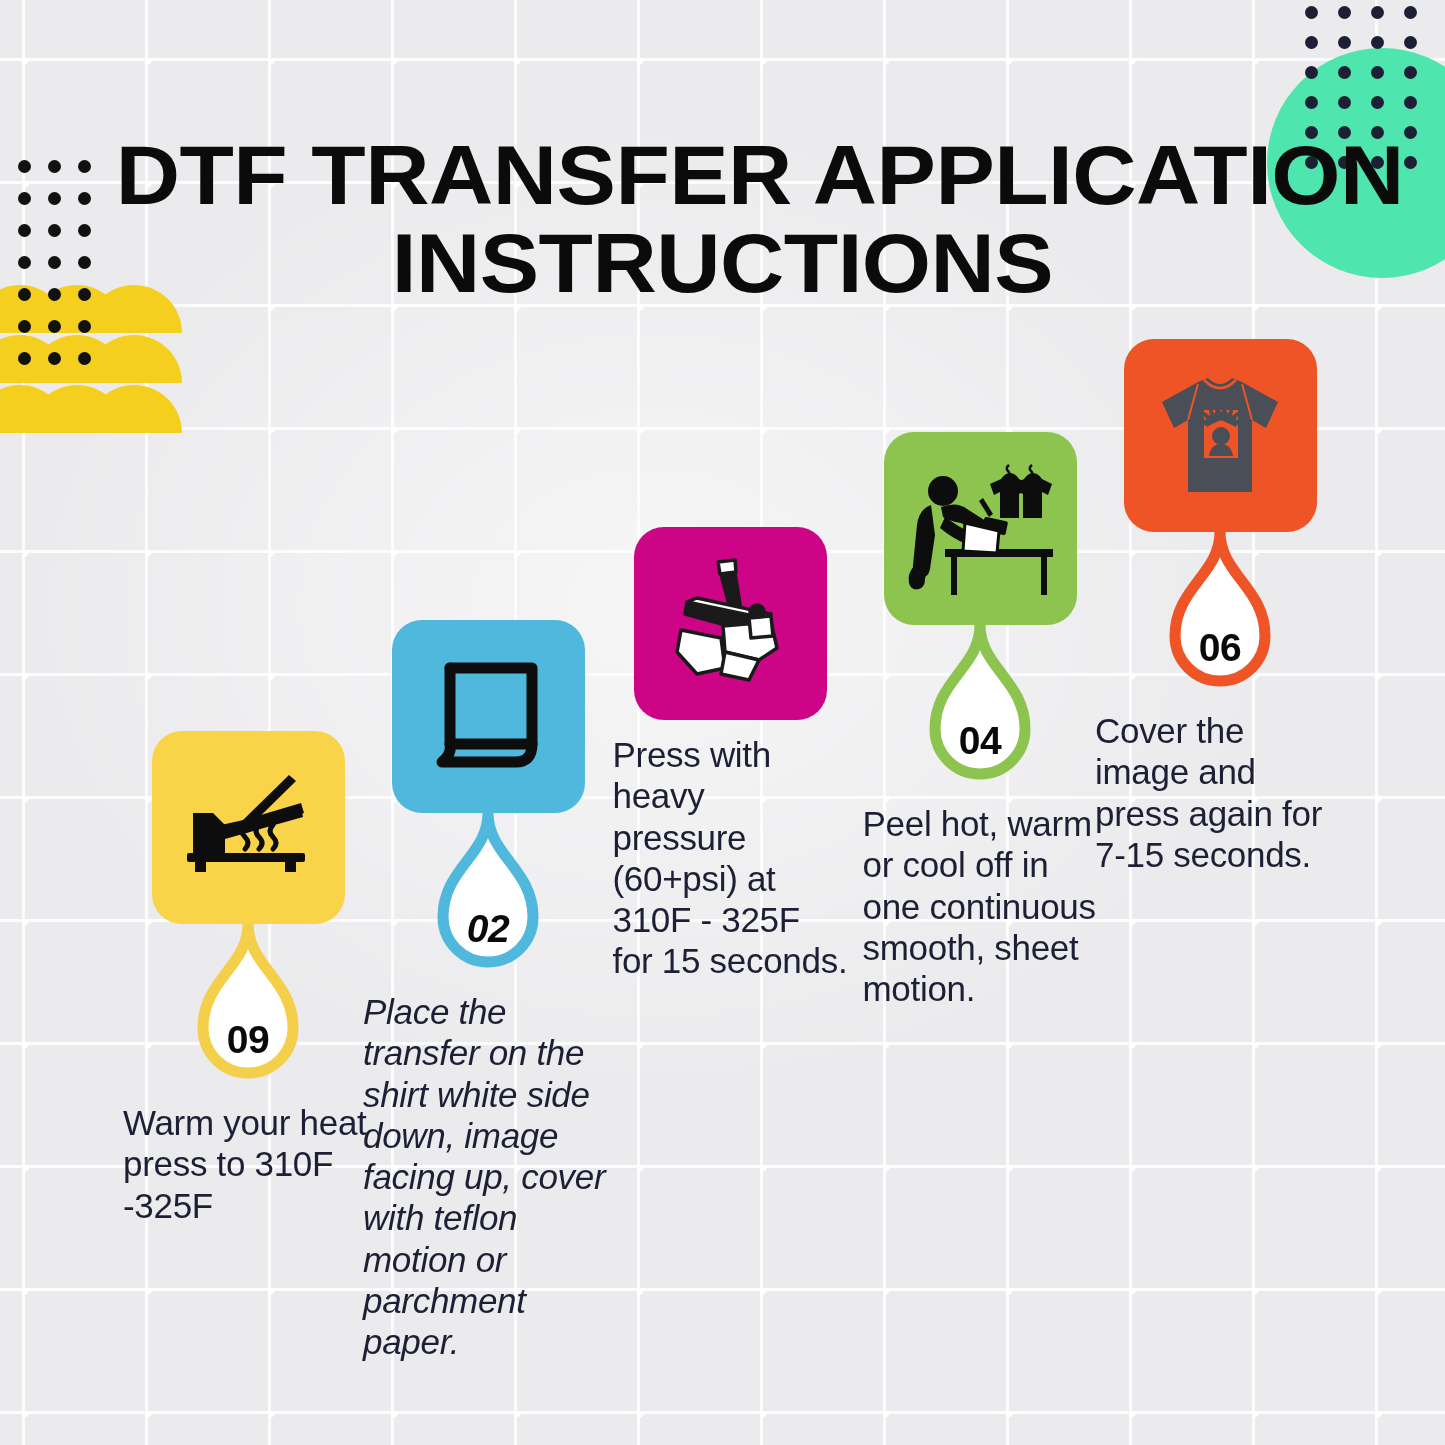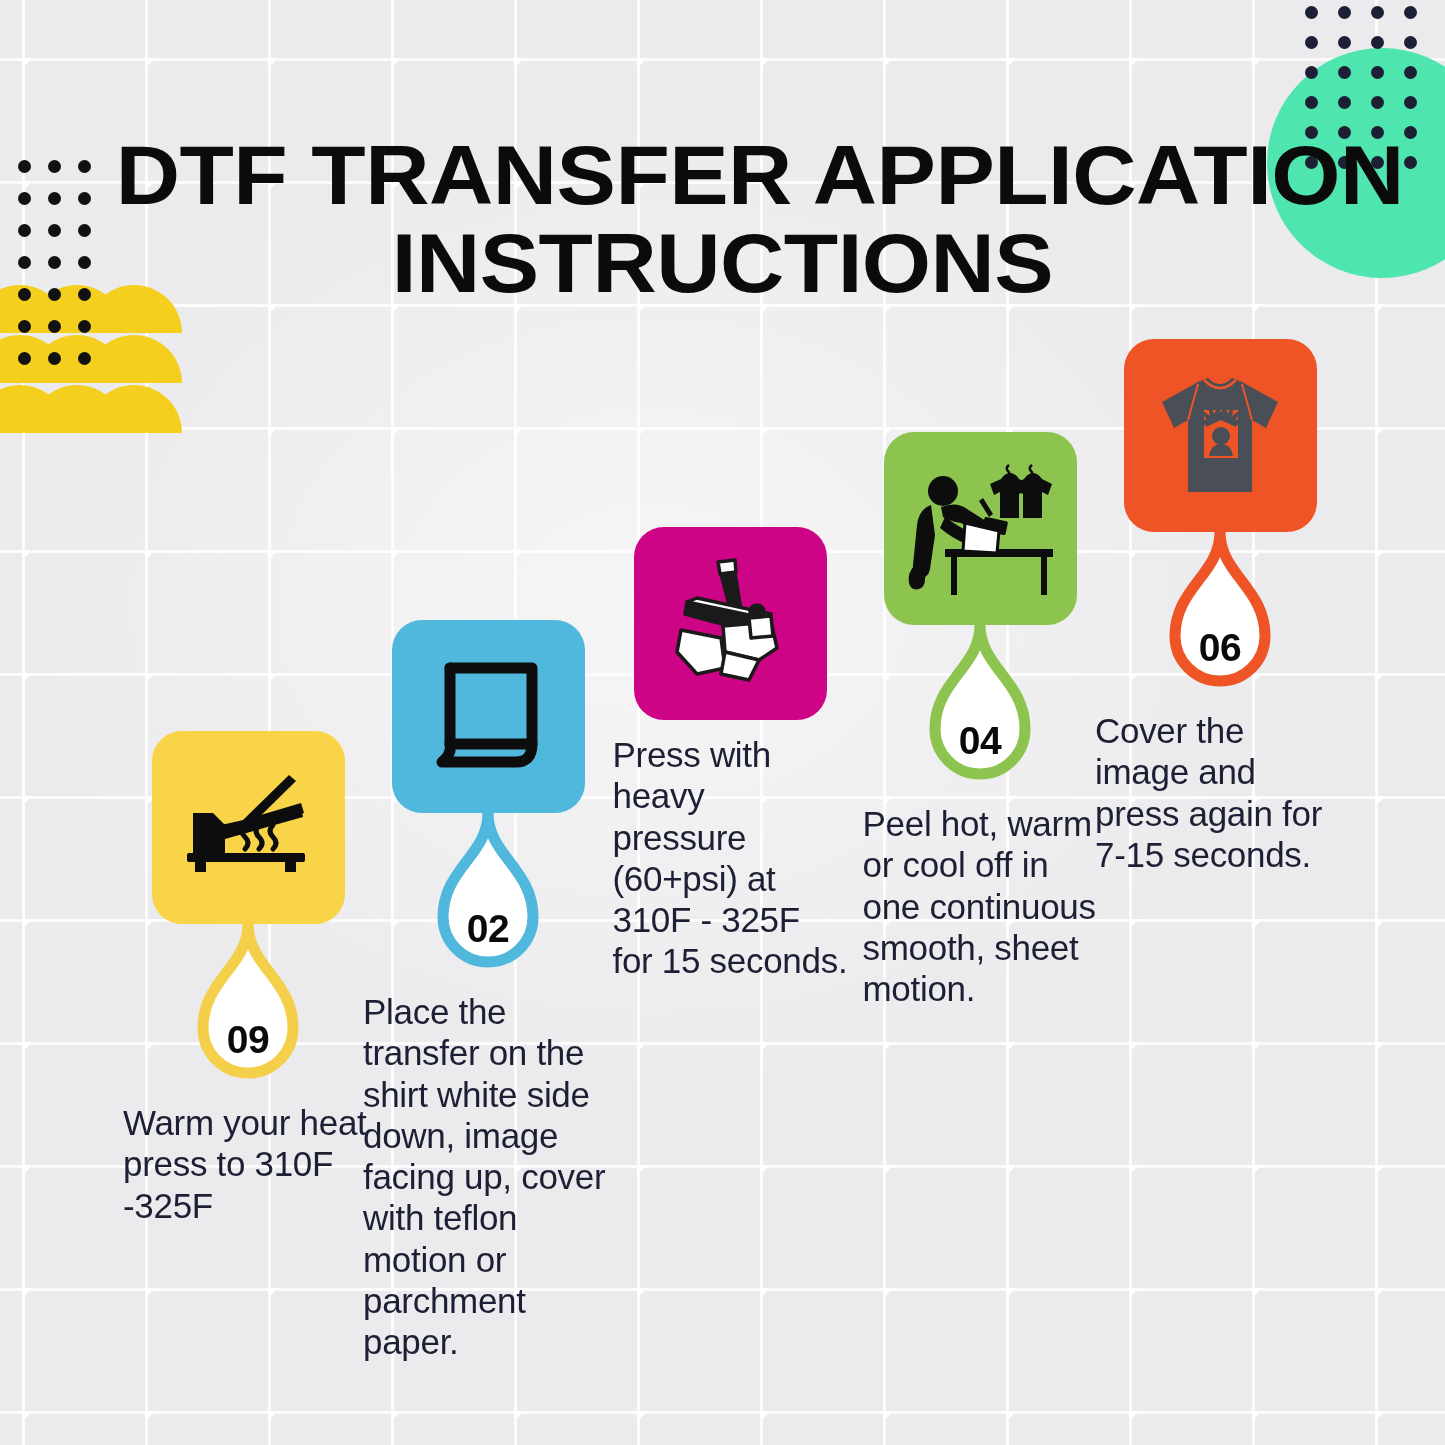--- a/index.html
+++ b/index.html
@@ -160,21 +160,21 @@
     font-size: 35px;
     line-height: 1.18;
     font-weight: 500;
     color: #1d2035;
     letter-spacing: -0.3px;
     width: 250px;
   }
 
   
   #step-1 { left: 123px;  top: 731px; }
-  #step-2 { left: 363px;  top: 620px; }
+  #step-2 { left: 363px;  top: 620px; font-style: italic; }
   #step-3 { left: 605px;  top: 527px; }
   #step-4 { left: 855px;  top: 432px; }
   #step-5 { left: 1095px; top: 339px; }
 
   #step-3 .step-text,
   #step-4 .step-text { width: 235px; }
 </style>
 </head>
 <body>
 

